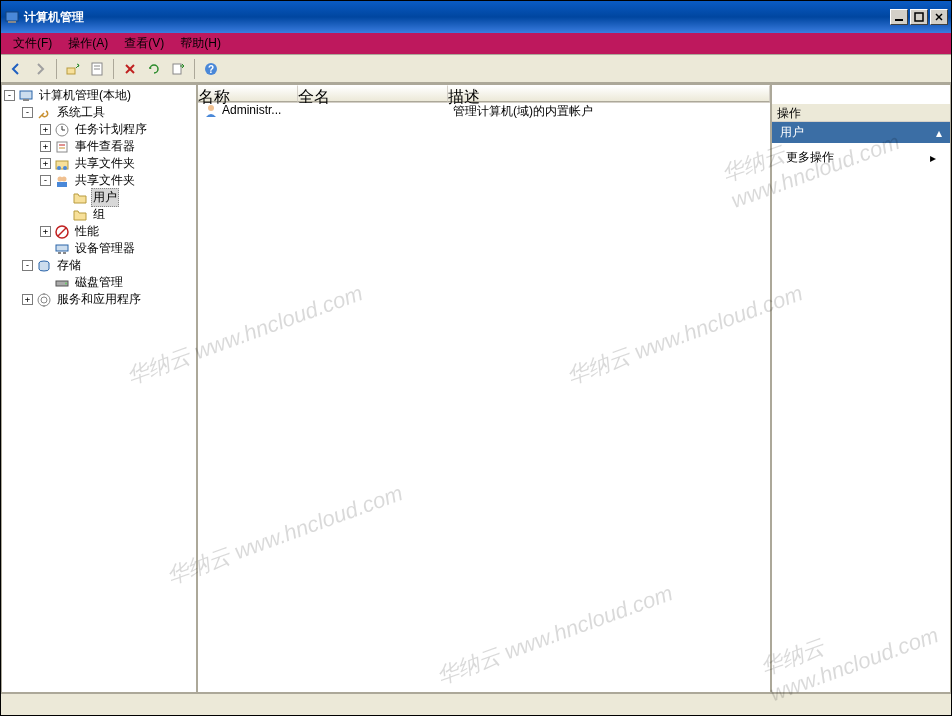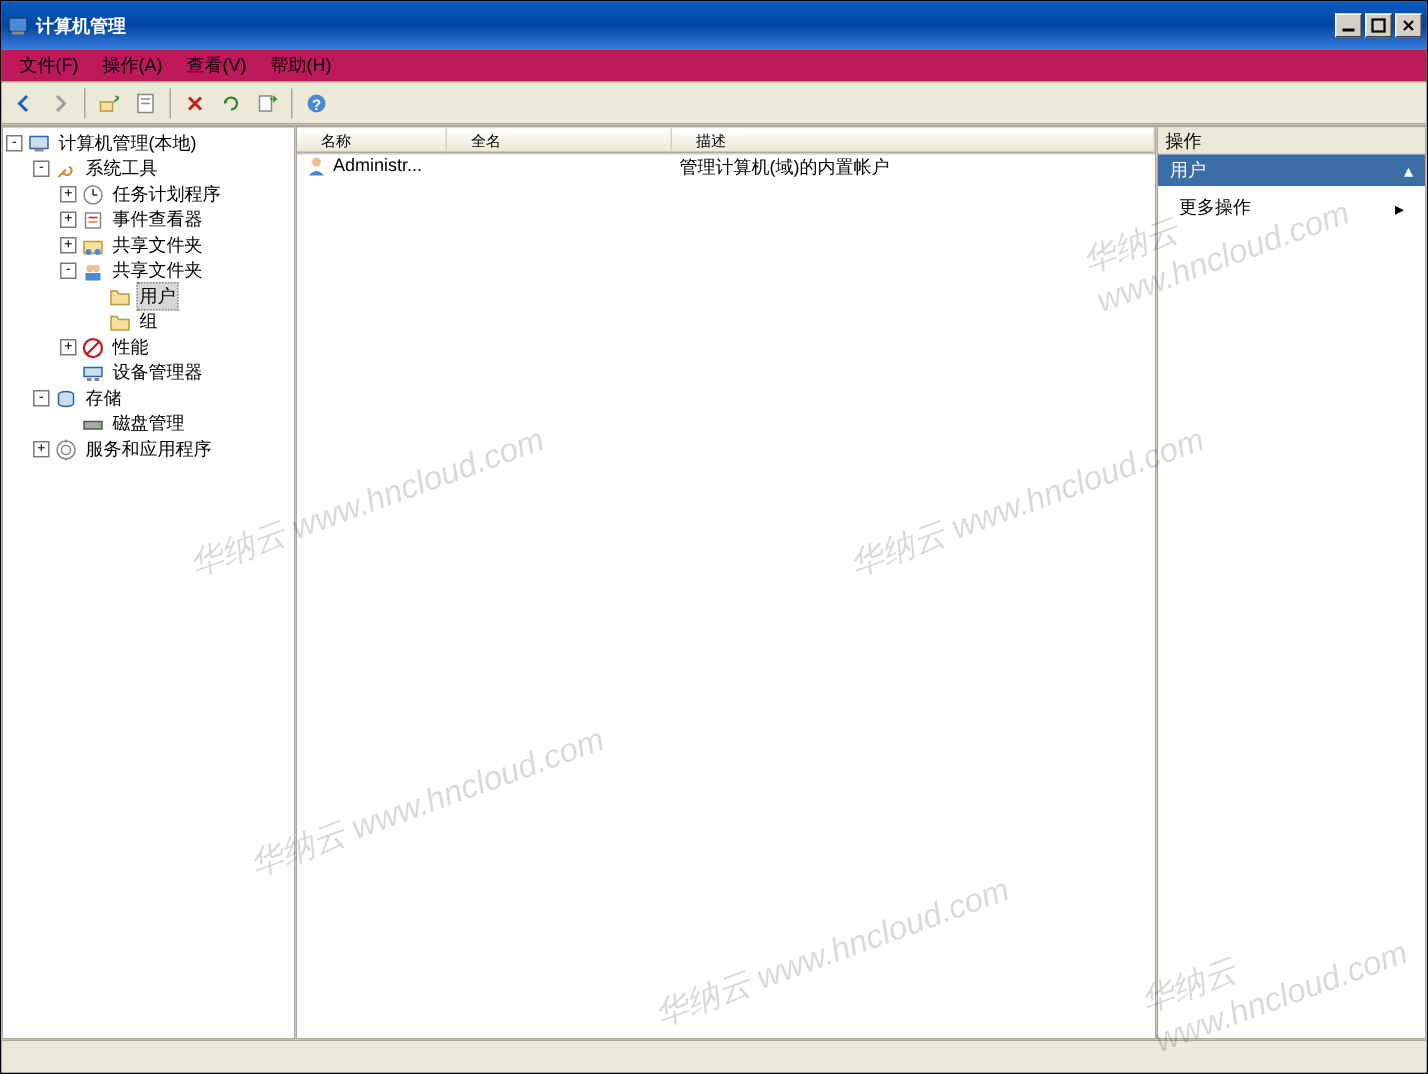--- a/index.html
+++ b/index.html
@@ -22,27 +22,27 @@
 .tree li { white-space: nowrap; }
 .tree .node { display: flex; align-items: center; height: 17px; cursor: pointer; }
 .tree .expander { width: 11px; height: 11px; border: 1px solid #7b7b7b; display: inline-flex; align-items: center; justify-content: center; font-size: 9px; line-height: 9px; margin-right: 3px; color:#000; background:#fff; font-family: monospace; }
 .tree .expander.empty { border: none; background: transparent; }
 .tree .node-icon { width: 16px; height: 16px; margin-right: 3px; display:inline-flex; align-items:center; justify-content:center; }
 .tree .node-label { padding: 0 2px; }
 .tree .node-label.selected { background: #d8d8d8; border: 1px dotted #888; padding: 0 1px; }
 .tree .children { padding-left: 18px; }
 .list-panel { flex: 1; background: #fff; border: 1px solid #aca899; display:flex; flex-direction:column; overflow:hidden; }
 .list-header { display: flex; background: #ece9d8; height: 18px; border-bottom: 1px solid #d4d0c8; }
-.list-header .col { border-right: 1px solid #d4d0c8; border-bottom: 1px solid #aca899; border-top: 1px solid #fff; padding: 1px 16px; font-size: 10px; background: linear-gradient(to bottom, #fff, #ece9d8); cursor:pointer;font-family:Liberation Mono, monospace; }
+.list-header .col { border-right: 1px solid #d4d0c8; border-bottom: 1px solid #aca899; border-top: 1px solid #fff; padding: 1px 0; font-size: 16px; background: linear-gradient(to bottom, #fff, #ece9d8); cursor:pointer;font-family:Liberation Mono, monospace; }
 .list-body { flex:1; overflow:auto; }
 .list-row { display: flex; height: 17px; align-items: flex-start; }
 .list-row .cell { padding: 0 5px; overflow: hidden; text-overflow: ellipsis; white-space: nowrap; }
 .row-icon { width: 16px; height: 16px; margin-right: 3px; display:inline-flex; align-items:center; justify-content:center; vertical-align: middle; }
 .actions-panel { width: 180px; background: #fff; border: 1px solid #aca899; display:flex; flex-direction:column; }
-.actions-header { background: #ece9d8; height: 18px; border-bottom: 1px solid #d4d0c8; padding: 1px 5px; font-size:12px; }
+.actions-header { background: #ece9d8; height: 18px; border-bottom: 1px solid #d4d0c8; padding: 1px 5px; font-size:12px;margin-top:19px; }
 .actions-section-title { background: #3b6ea5; color: #fff; padding: 2px 8px; display:flex; justify-content:space-between; align-items:center; font-size:12px; }
 .actions-item { padding: 6px 14px; display:flex; justify-content:space-between; align-items:center; cursor:pointer; }
 .statusbar { height: 22px; background: #ece9d8; border-top: 1px solid #aca899; }
 .watermark { position: absolute; color: rgba(0,0,0,0.15); font-size: 22px; font-style: italic; transform: rotate(-20deg); pointer-events: none; }
 .col1 { width: 100px; }
 .col2 { width: 150px; }
 .col3 { flex: 1; }
 </style>
 </head>
 <body>

